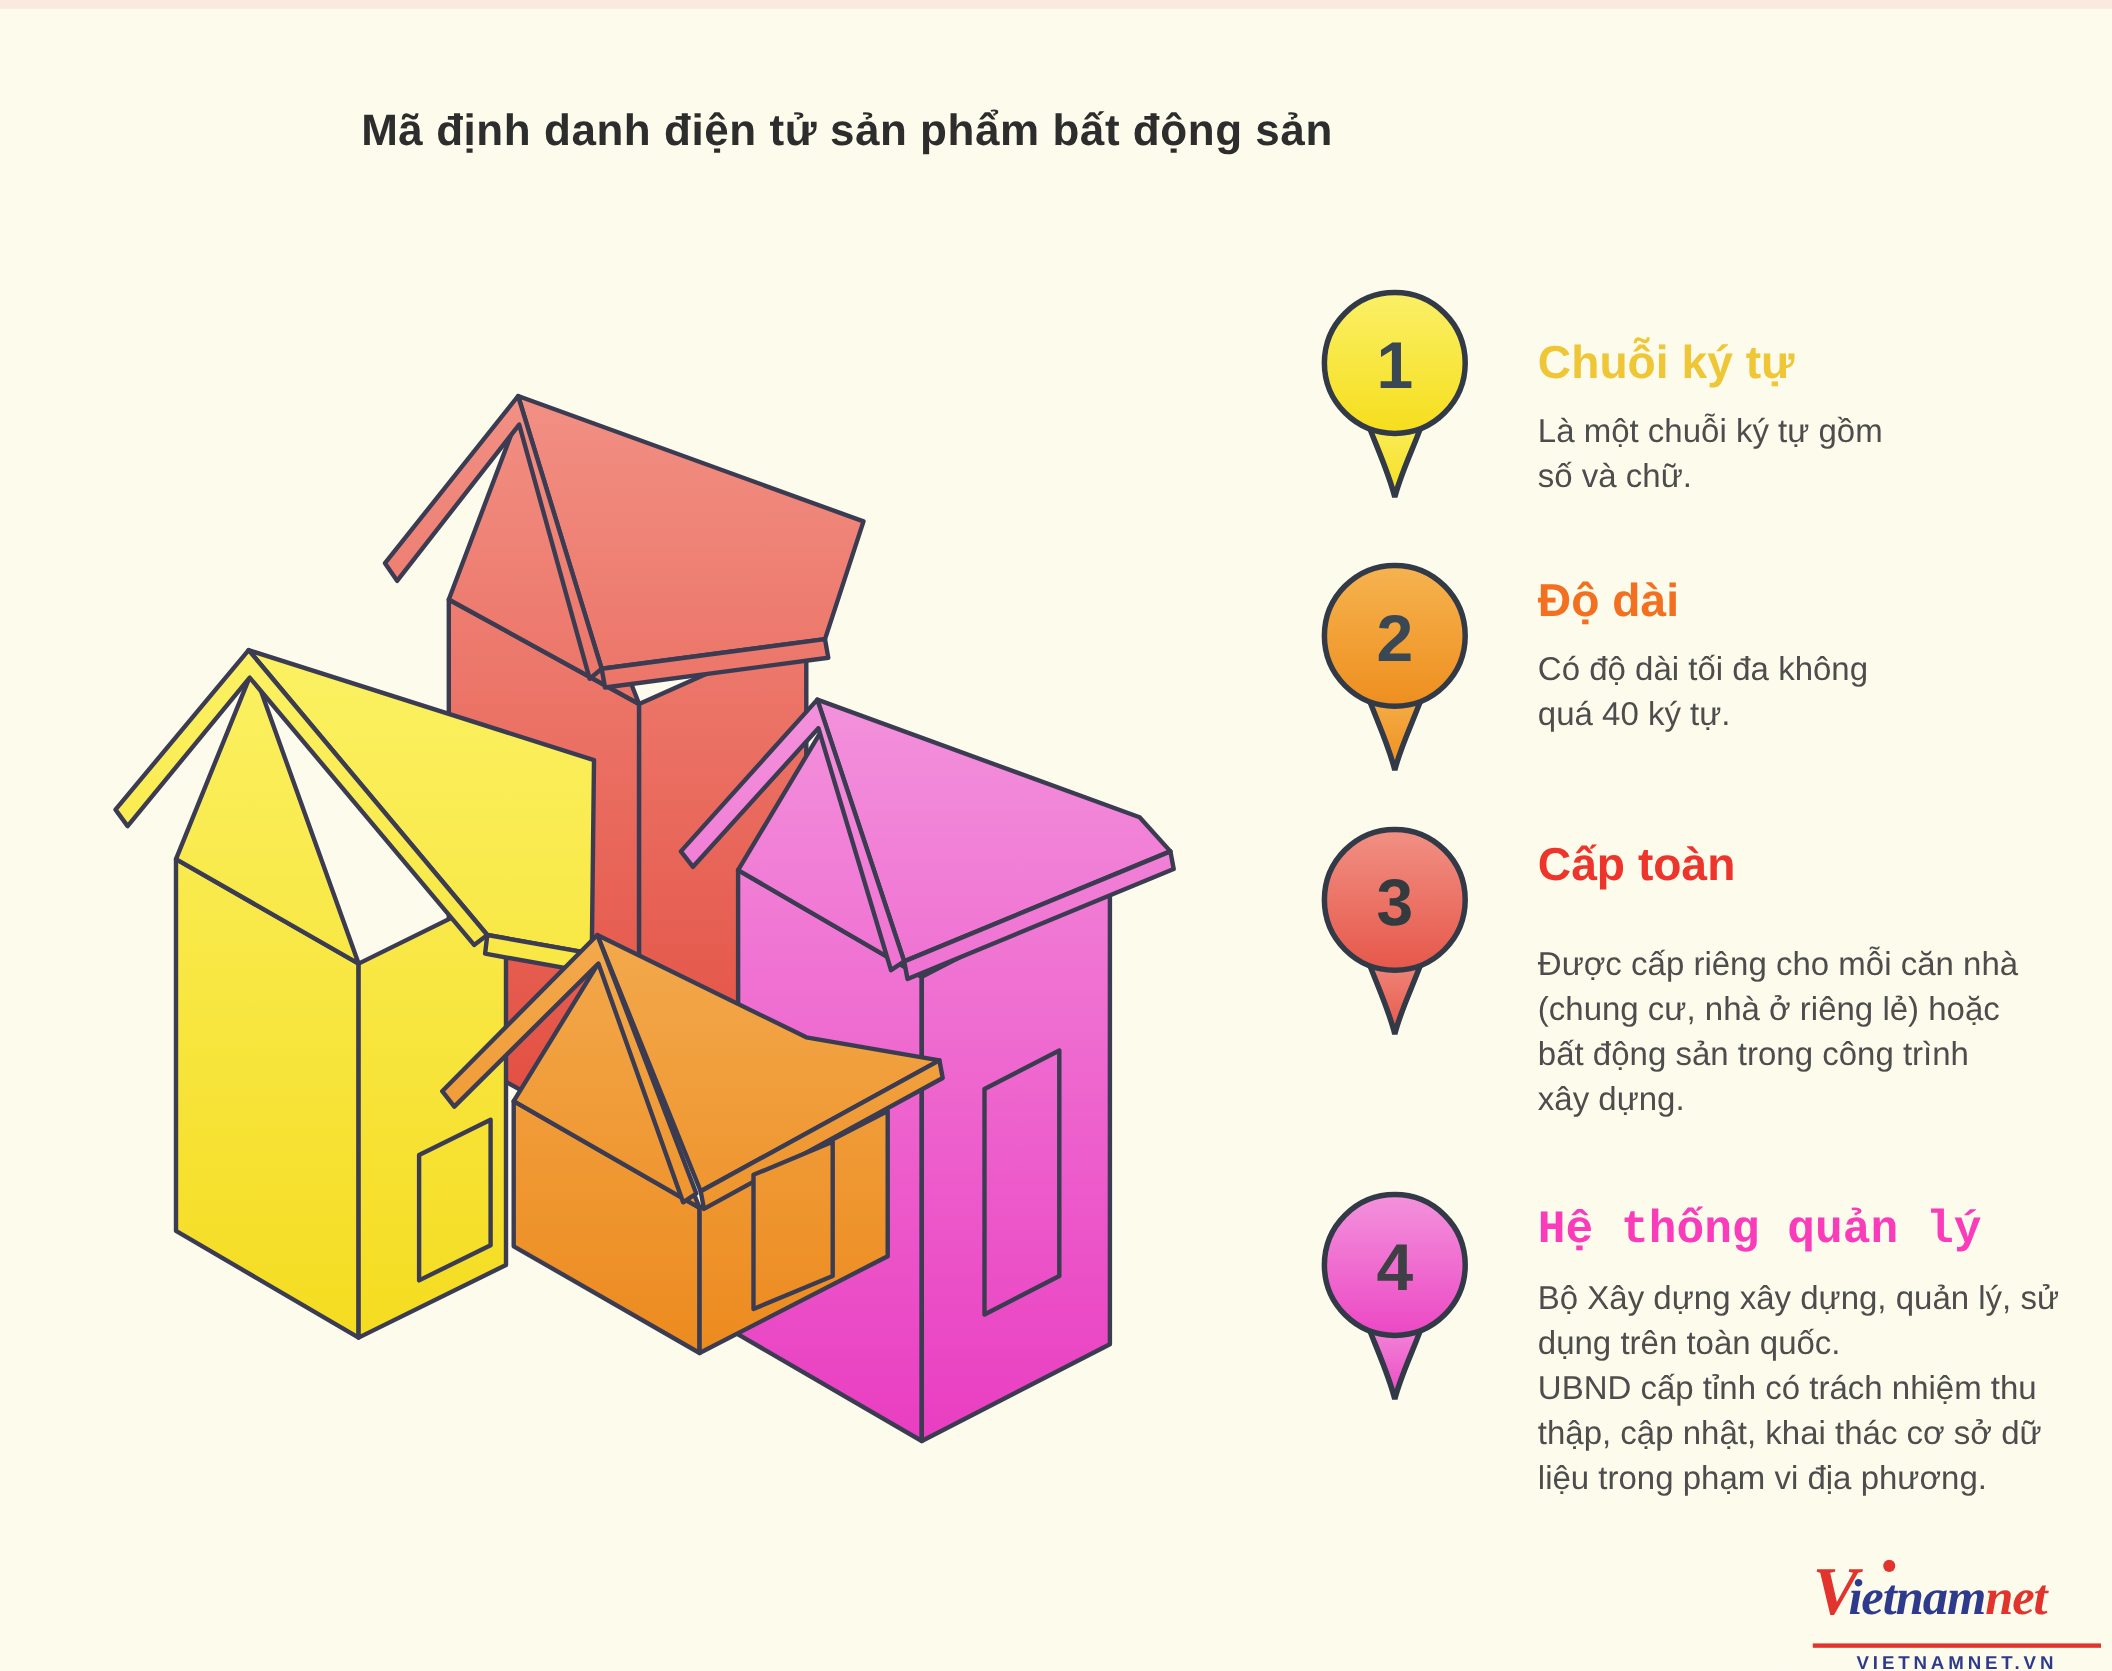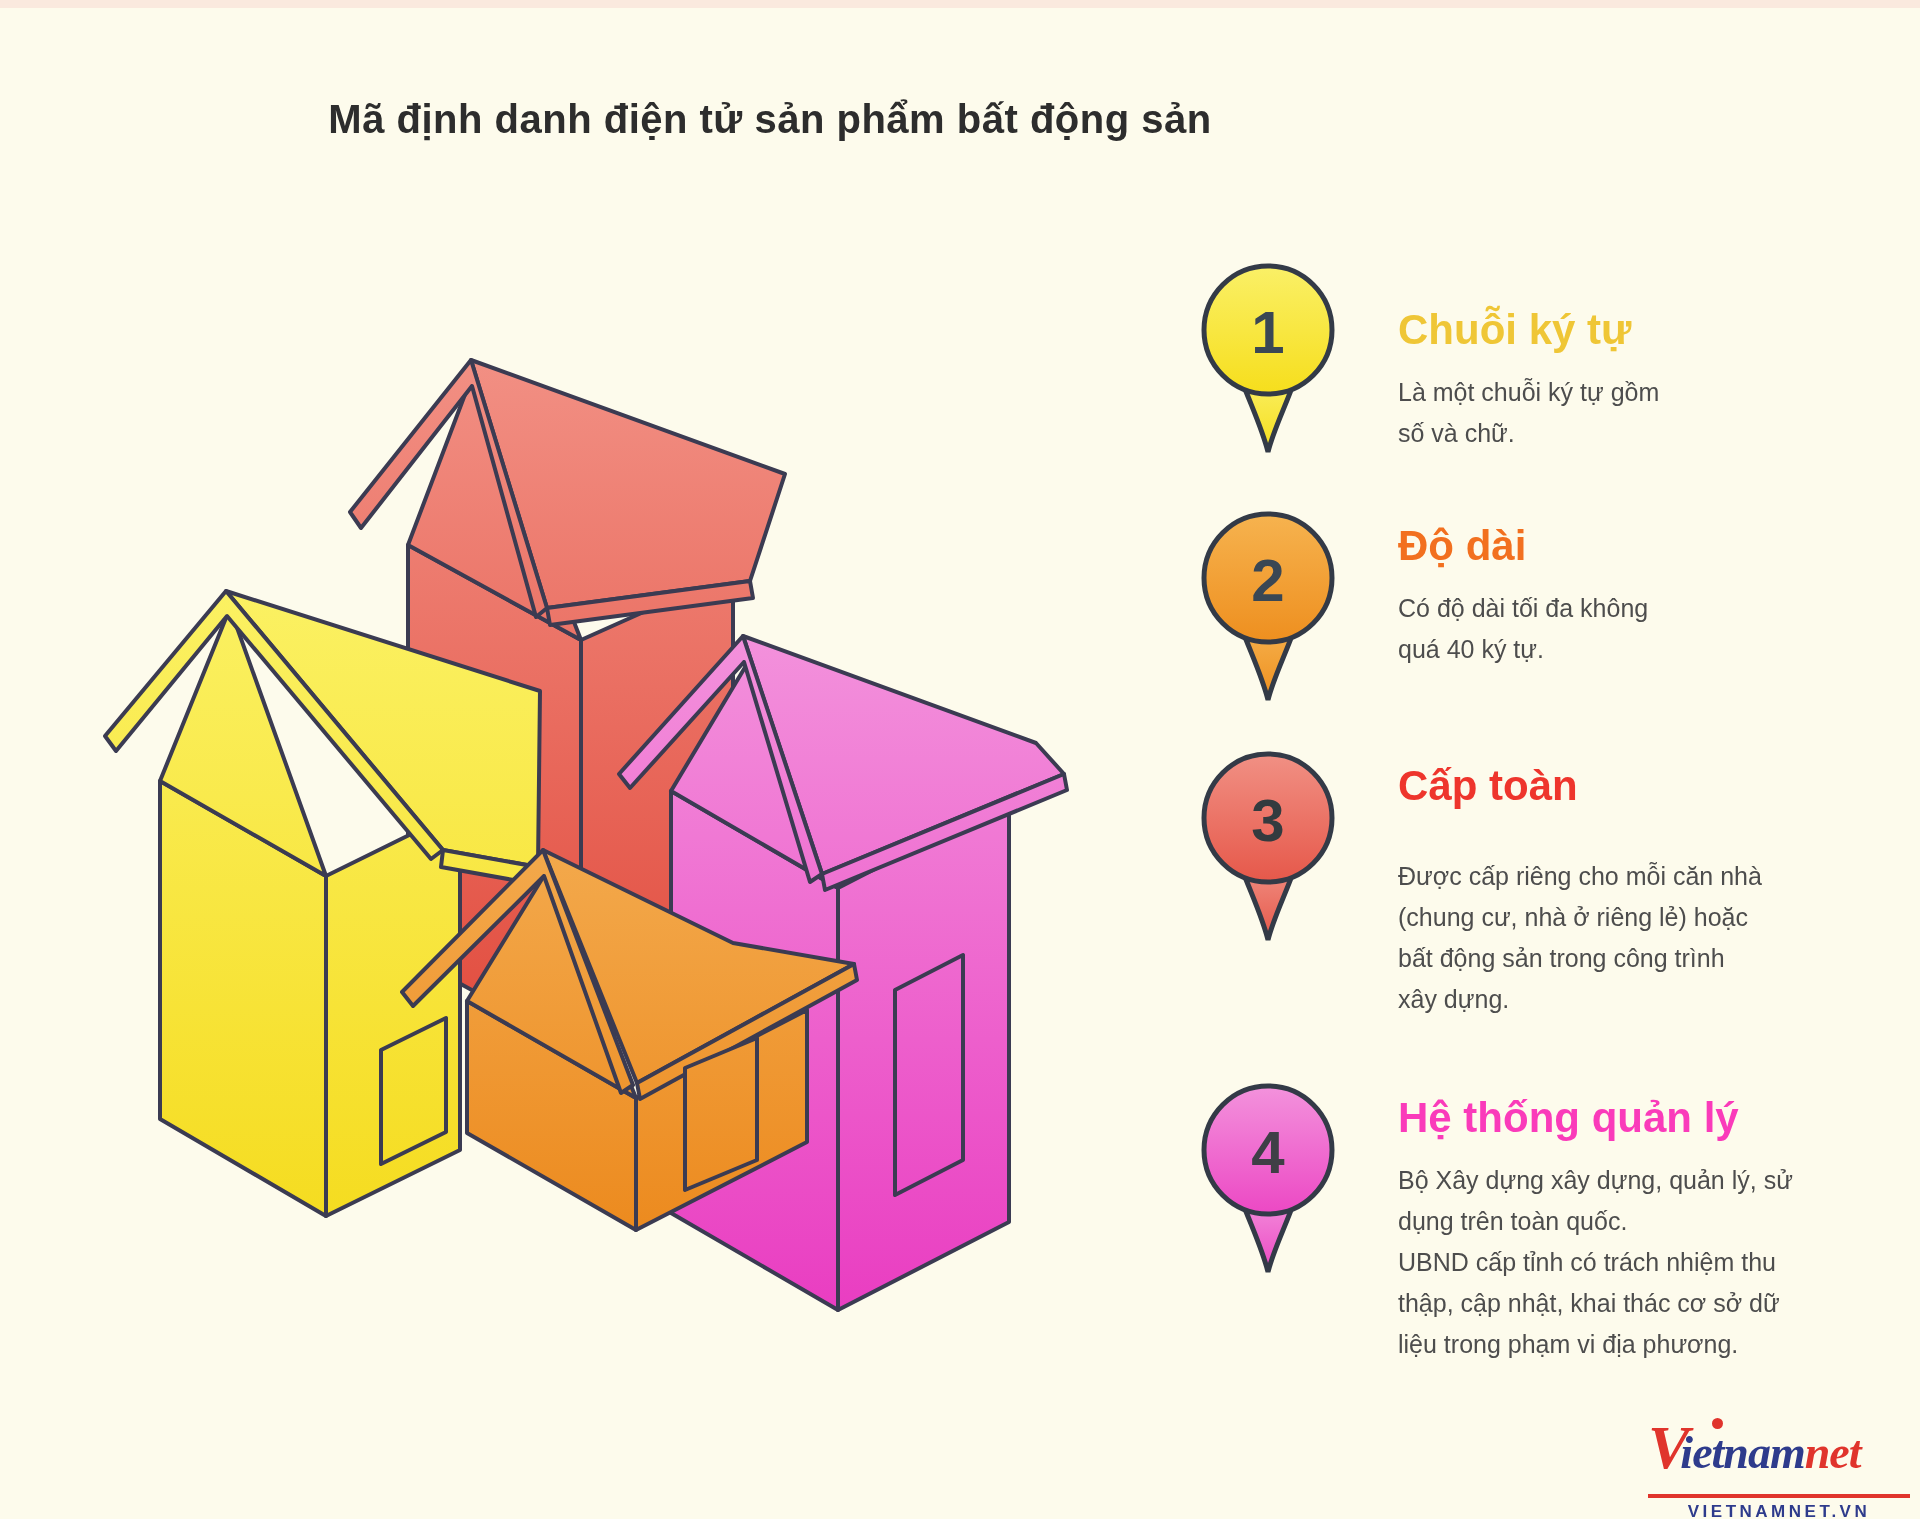--- a/index.html
+++ b/index.html
@@ -8,21 +8,21 @@
   .top-border{position:absolute;left:0;top:0;width:100%;height:8px;background:#FAE9DE;}
   .title{position:absolute;left:250px;top:97px;width:1040px;margin:0;text-align:center;
          font-size:40px;font-weight:bold;letter-spacing:.5px;}
   .houses{position:absolute;left:60px;top:260px;width:1060px;height:1130px;}
   .houses path{stroke-width:4;stroke-linejoin:round;}
   .item{position:absolute;left:1196px;width:640px;}
   .badge{position:absolute;left:0;top:0;width:145px;height:205px;}
   .badge text{font-family:"Liberation Sans",sans-serif;font-weight:bold;font-size:60px;text-anchor:middle;}
   .item-text{position:absolute;left:202px;top:12px;width:500px;}
   .item-heading{margin:0;font-size:42px;line-height:52px;font-weight:bold;}
-  .item-desc{margin:16px 0 0 0;font-size:25px;line-height:41px;white-space:pre-line;}
+  .item-desc{margin:16px 0 0 0;font-size:30px;line-height:41px;white-space:pre-line;}
   .item-desc.gap-lg{margin-top:44px;}
   .logo{position:absolute;left:1648px;top:1418px;width:262px;}
   .wordmark{position:relative;white-space:nowrap;font-family:"Liberation Serif",serif;
             font-style:italic;font-weight:bold;line-height:58px;}
   .wordmark .lv{font-size:62px;margin-right:-9px;}
   .wordmark .lb,.wordmark .lr{font-size:46px;letter-spacing:-1px;}
   .i-dot{position:absolute;left:64px;top:0;width:11px;height:11px;border-radius:50%;}
   .logo-rule{height:4px;margin-top:2px;}
   .logo-site{margin-top:4px;font-size:17px;font-weight:bold;letter-spacing:3.5px;text-align:center;}
 </style>
@@ -159,21 +159,21 @@
           <linearGradient id="grad-b3" x1="0" y1="0" x2="0" y2="1">
         <stop offset="0" stop-color="#F392DC"></stop>
             <stop offset="1" stop-color="#EC48C4"></stop>
       </linearGradient>
         </defs>
       <path fill="url(#grad-b3)" stroke-width="5" d="M44,116 C56,148 66,168 72,192 C78,168 90,146 101,114 Q72,132 44,116 Z" stroke="#333A47"></path>
       <circle cx="72" cy="70" r="64" fill="url(#grad-b3)" stroke-width="5" stroke="#333A47"></circle>
       <text x="72" y="93" fill="#3F3F46">4</text>
     </svg>
     <div class="item-text">
-      <h2 class="item-heading" style="color: rgb(250, 59, 186);">Hệ thống quản lý</h2>
+      <h2 class="item-heading" style="color: rgb(250, 59, 186); font-family: Liberation Mono, monospace;">Hệ thống quản lý</h2>
       <p class="item-desc" style="color: rgb(77, 77, 77);">Bộ Xây dựng xây dựng, quản lý, sử
 dụng trên toàn quốc.
 UBND cấp tỉnh có trách nhiệm thu
 thập, cập nhật, khai thác cơ sở dữ
 liệu trong phạm vi địa phương.</p>
     </div>
   </section>
 
   <div class="logo">
     <div class="wordmark">

